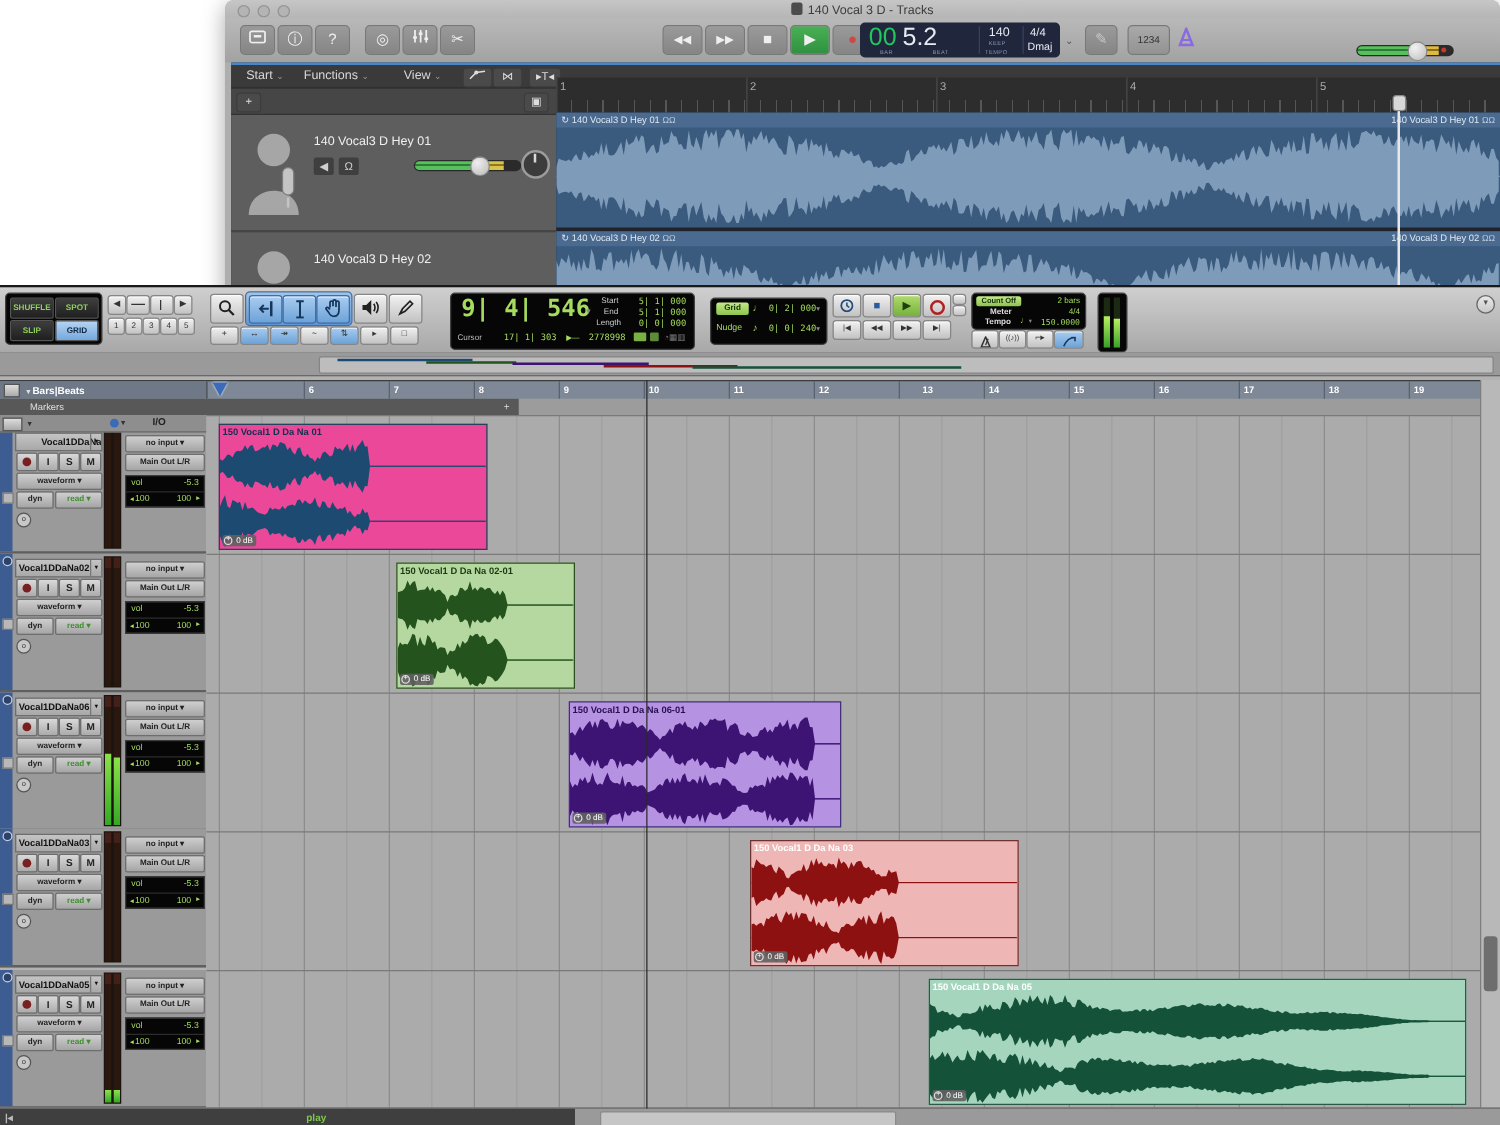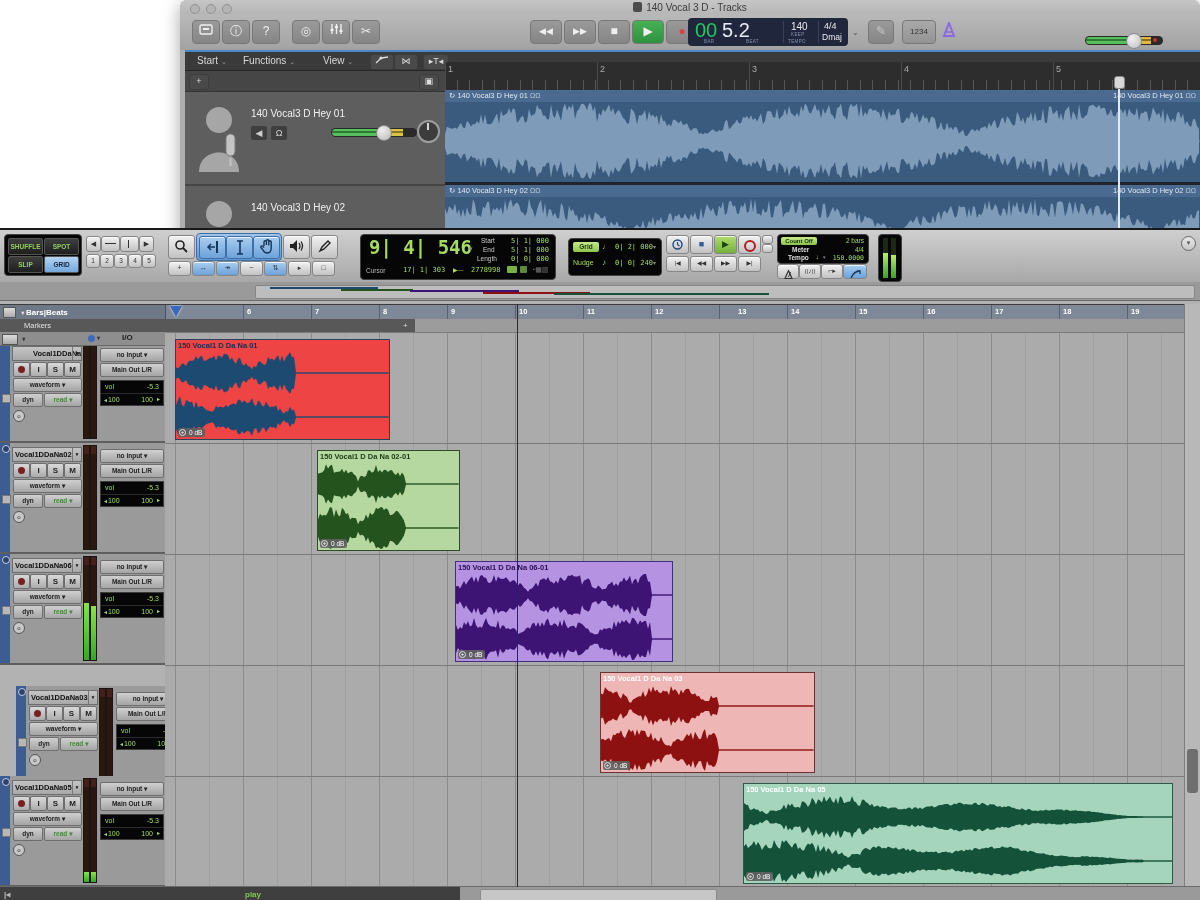--- a/index.html
+++ b/index.html
@@ -563,21 +563,21 @@
             <div class="lvl" style="height:52.25000000000001%"></div>
           </div>
         </div>
         <div class="io-btn" style="top:6px"><span>no input</span> ▾</div>
         <div class="io-btn" style="top:21px"><span>Main Out L/R</span></div>
         <div class="io-vol" style="top:38px">
           <div class="r1"><span class="grnt" style="margin-left:4px">vol</span><span class="grnt abs" style="right:4px">-5.3</span></div>
           <div class="r2"><span class="grnt" style="margin-left:2px;font-size:5px">◄</span><span class="grnt">100</span><span class="grnt abs" style="right:10px">100</span><span class="grnt abs" style="right:2px;font-size:5px">►</span></div>
         </div>
       </div>
-      <div class="pt-track" style="top: 456px; margin-left: 16px;">
+      <div class="pt-track" style="top: 433px;">
         <div class="t-strip">
           <div class="dot"></div>
         </div>
         <div class="t-name" style="top:4px"><span style="margin-left:2px">Vocal1DDaNa03</span><span class="dd">▾</span></div>
         <div class="t-btn" style="left:13px;top:20px"><span style="display:inline-block;width:7px;height:7px;border-radius:50%;background:#7a1f1f;margin-top:3px"></span></div>
         <div class="t-btn" style="left:30px;top:20px">I</div>
         <div class="t-btn" style="left:47px;top:20px">S</div>
         <div class="t-btn" style="left:64px;top:20px">M</div>
         <div class="t-wide" style="top:36px"><span>waveform</span> ▾</div>
         <div class="abs" style="left:2px;top:52px;width:7px;height:7px;background:#b8b8b8;border:1px solid #777"></div>
@@ -659,21 +659,21 @@
       <div class="gl" style="left: 894px;"></div>
       <div class="gl minor" style="left: 928px;"></div>
       <div class="gl" style="left: 962px;"></div>
       <div class="gl minor" style="left: 996px;"></div>
       <div class="hl" style="top: 0px;"></div>
       <div class="hl" style="top: 111px;"></div>
       <div class="hl" style="top: 222px;"></div>
       <div class="hl" style="top: 333px;"></div>
       <div class="hl" style="top: 444px;"></div>
       <div class="hl" style="top: 554px;"></div>
-      <div class="clip" style="left: 10px; top: 7px; width: 215px; height: 101px; background: #ef4444; border-color: rgb(39, 66, 92);">
+      <div class="clip" style="left: 10px; top: 7px; width: 215px; height: 101px; background: #ec4899; border-color: rgb(39, 66, 92);">
         <div class="clip-name" style="color:#10304e">150 Vocal1 D Da Na 01</div>
         <div class="abs" style="left:0;top:11px;width:213px;height:44px">
           <svg width="213" height="44" style="position:absolute;left:0;top:0">
             <line x1="0" y1="22" x2="213" y2="22" stroke="#1d4a70" stroke-width="1" opacity="0.8"></line>
             <polygon points="0.0,16.2 2.0,17.6 4.0,15.4 6.0,12.6 8.0,12.9 10.0,14.9 12.0,11.0 14.0,9.5 16.0,10.0 18.0,9.0 20.0,5.1 22.0,8.5 24.0,5.5 26.0,4.9 28.0,9.9 30.0,9.5 32.0,8.3 34.0,6.8 36.0,6.9 38.0,4.6 40.0,9.6 42.0,4.5 44.0,4.9 46.0,6.8 48.0,2.5 50.0,3.3 52.0,4.1 54.0,9.0 56.0,6.6 58.0,10.6 60.0,12.8 62.0,7.7 64.0,6.7 66.0,12.7 68.0,14.5 70.0,11.9 72.0,15.3 74.0,15.8 76.0,18.3 78.0,14.7 80.0,16.4 82.0,11.3 84.0,10.2 86.0,12.2 88.0,14.1 90.0,13.2 92.0,6.0 94.0,8.4 96.0,7.5 98.0,9.5 100.0,6.8 102.0,4.0 104.0,10.5 106.0,4.4 108.0,10.7 110.0,6.2 112.0,4.0 114.0,0.9 116.0,6.3 118.0,6.0 120.0,21.6 122.0,21.6 124.0,21.6 126.0,21.6 128.0,21.6 130.0,21.6 132.0,21.6 134.0,21.6 136.0,21.6 138.0,21.6 140.0,21.6 142.0,21.6 144.0,21.6 146.0,21.6 148.0,21.6 150.0,21.6 152.0,21.6 154.0,21.6 156.0,21.6 158.0,21.6 160.0,21.6 162.0,21.6 164.0,21.6 166.0,21.6 168.0,21.6 170.0,21.6 172.0,21.6 174.0,21.6 176.0,21.6 178.0,21.6 180.0,21.6 182.0,21.6 184.0,21.6 186.0,21.6 188.0,21.6 190.0,21.6 192.0,21.6 194.0,21.6 196.0,21.6 198.0,21.6 200.0,21.6 202.0,21.6 204.0,21.6 206.0,21.6 208.0,21.6 210.0,21.6 212.0,21.6 212.0,22.4 210.0,22.4 208.0,22.4 206.0,22.4 204.0,22.4 202.0,22.4 200.0,22.4 198.0,22.4 196.0,22.4 194.0,22.4 192.0,22.4 190.0,22.4 188.0,22.4 186.0,22.4 184.0,22.4 182.0,22.4 180.0,22.4 178.0,22.4 176.0,22.4 174.0,22.4 172.0,22.4 170.0,22.4 168.0,22.4 166.0,22.4 164.0,22.4 162.0,22.4 160.0,22.4 158.0,22.4 156.0,22.4 154.0,22.4 152.0,22.4 150.0,22.4 148.0,22.4 146.0,22.4 144.0,22.4 142.0,22.4 140.0,22.4 138.0,22.4 136.0,22.4 134.0,22.4 132.0,22.4 130.0,22.4 128.0,22.4 126.0,22.4 124.0,22.4 122.0,22.4 120.0,22.4 118.0,38.0 116.0,37.7 114.0,43.1 112.0,40.0 110.0,37.8 108.0,33.3 106.0,39.6 104.0,33.5 102.0,40.0 100.0,37.2 98.0,34.5 96.0,36.5 94.0,35.6 92.0,38.0 90.0,30.8 88.0,29.9 86.0,31.8 84.0,33.8 82.0,32.7 80.0,27.6 78.0,29.3 76.0,25.7 74.0,28.2 72.0,28.7 70.0,32.1 68.0,29.5 66.0,31.3 64.0,37.3 62.0,36.3 60.0,31.2 58.0,33.4 56.0,37.4 54.0,35.0 52.0,39.9 50.0,40.7 48.0,41.5 46.0,37.2 44.0,39.1 42.0,39.5 40.0,34.4 38.0,39.4 36.0,37.1 34.0,37.2 32.0,35.7 30.0,34.5 28.0,34.1 26.0,39.1 24.0,38.5 22.0,35.5 20.0,38.9 18.0,35.0 16.0,34.0 14.0,34.5 12.0,33.0 10.0,29.1 8.0,31.1 6.0,31.4 4.0,28.6 2.0,26.4 0.0,27.8" fill="#1d4a70"></polygon>
           </svg>
         </div>
         <div class="abs" style="left:0;top:55px;width:213px;height:44px">
           <svg width="213" height="44" style="position:absolute;left:0;top:0">
             <line x1="0" y1="22" x2="213" y2="22" stroke="#1d4a70" stroke-width="1" opacity="0.8"></line>

